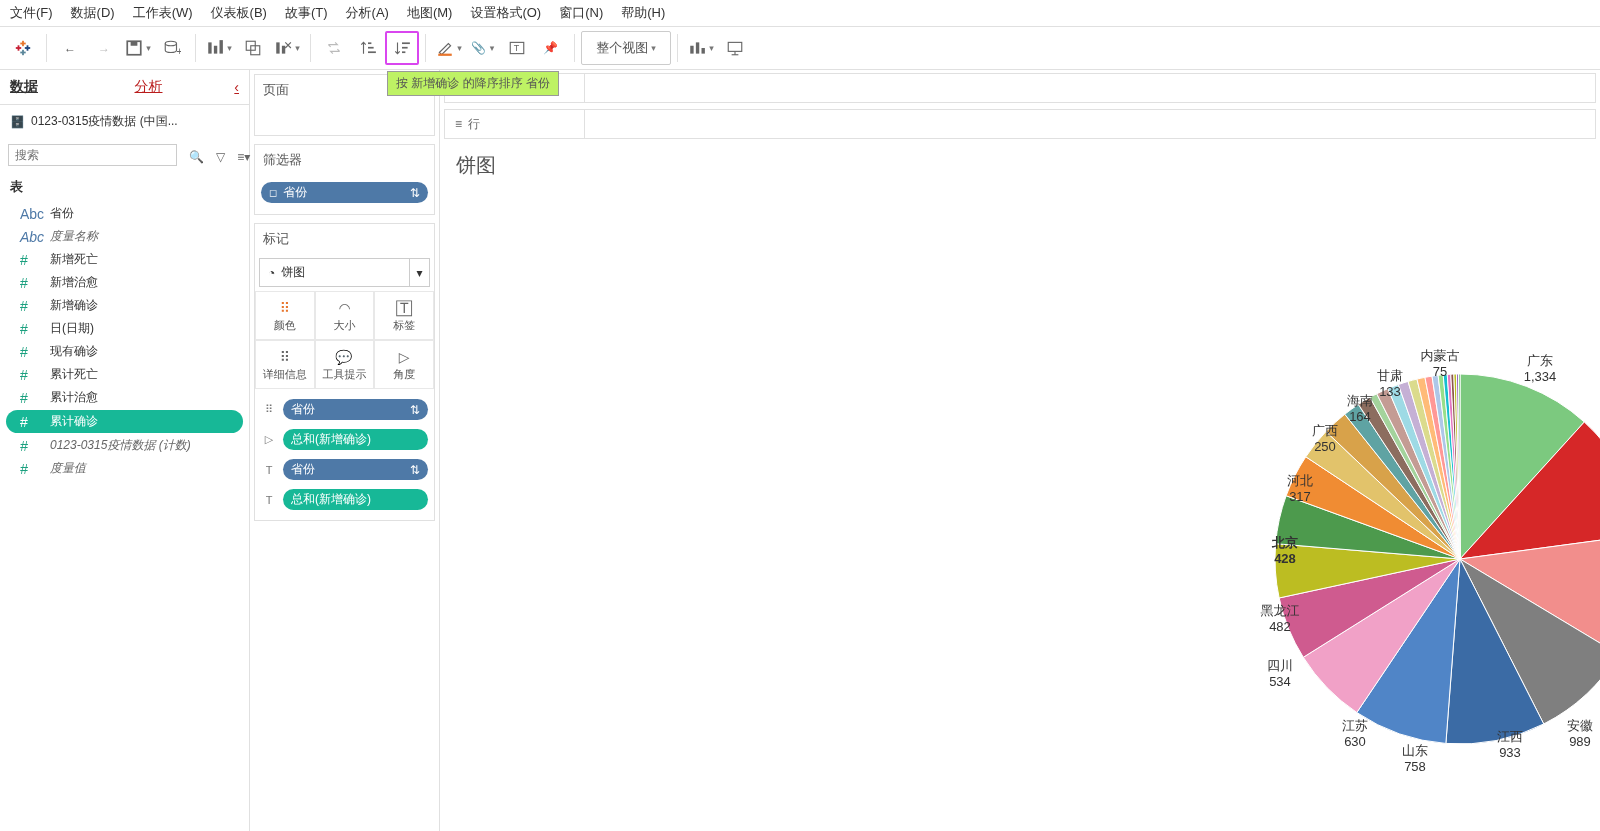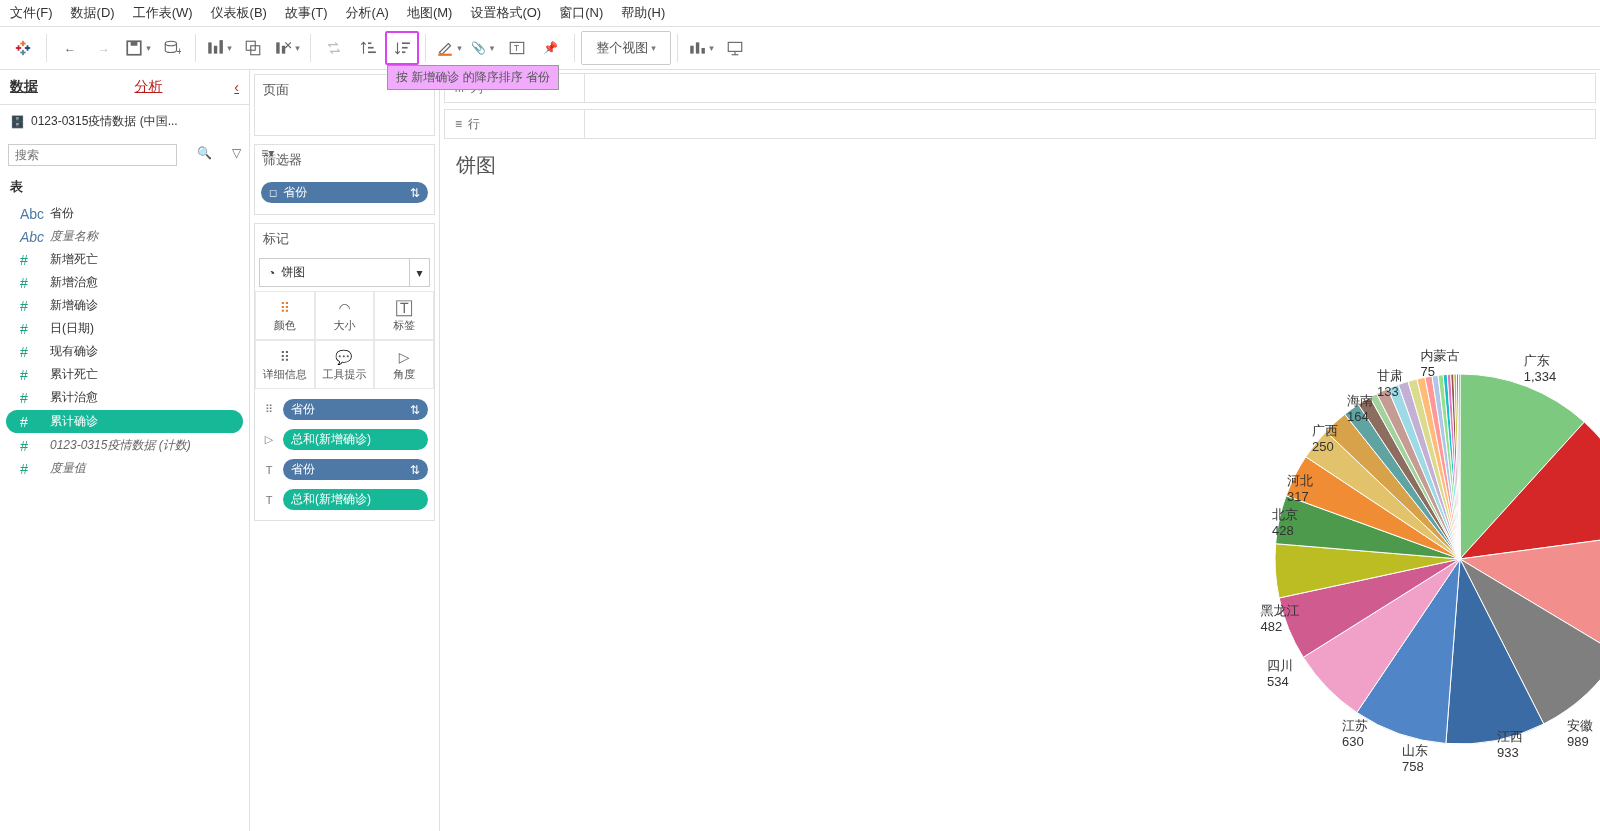--- a/index.html
+++ b/index.html
@@ -8,30 +8,30 @@
 .menubar { display: flex; gap: 18px; padding: 4px 10px; font-size: 13px; }
 .menubar span { cursor: pointer; }
 
 .toolbar { display: flex; align-items: center; height: 44px; border-top: 1px solid #e0e0e0; border-bottom: 1px solid #e0e0e0; padding: 0 6px; position: relative; }
 .toolbar .sep { width: 1px; height: 28px; background: #e0e0e0; margin: 0 6px; }
 .tb-btn { width: 34px; height: 34px; display: flex; align-items: center; justify-content: center; cursor: pointer; color: #555; border-radius: 2px; position: relative; }
 .tb-btn.wide { width: auto; padding: 8px 10px; font-size: 13px; }
 .tb-btn.caret::after { content: "▾"; font-size: 9px; margin-left: 3px; color: #777; }
 .tb-btn.highlighted { border: 2px solid #d946ef; }
 .tb-btn svg { width: 18px; height: 18px; }
-.tooltip { position: absolute; top: 32px; left: 0; background: #f0abfc; border: 1px solid #999; padding: 3px 8px; font-size: 12px; white-space: nowrap; z-index: 10; }
+.tooltip { position: absolute; top: 38px; left: 0; background: #bef264; border: 1px solid #999; padding: 3px 8px; font-size: 12px; white-space: nowrap; z-index: 10; }
 
 .main { display: flex; height: calc(100% - 66px); }
 
 .sidebar-left { width: 250px; border-right: 1px solid #e0e0e0; display: flex; flex-direction: column; }
 .tabs-data { display: flex; border-bottom: 1px solid #e0e0e0; }
 .tabs-data .tab { flex: 1; padding: 8px 10px; font-size: 14px; font-weight: bold; cursor: pointer; text-decoration: underline; }
 .tabs-data .tab.inactive { font-weight: normal; color: #b91c1c; display: flex; justify-content: space-between; align-items: center; }
 .datasource { padding: 8px 10px; display: flex; align-items: center; gap: 6px; color: #333; }
-.search-row { display: flex; align-items: flex-start; padding: 6px 8px; gap: 20px; }
+.search-row { display: flex; align-items: flex-end; padding: 6px 8px; gap: 12px; }
 .search-row input { flex: 1; border: 1px solid #ccc; padding: 3px 6px; font-size: 12px; }
 .mini-icon { width: 18px; height: 18px; display: flex; align-items: center; justify-content: center; color: #666; cursor: pointer; }
 .section-hdr { padding: 6px 10px; font-weight: bold; font-size: 13px; }
 .field-list { }
 .field-item { display: flex; align-items: center; padding: 3px 10px 3px 20px; gap: 8px; cursor: pointer; }
 .field-item .ftype { width: 22px; font-size: 14px; color: #4e79a7; text-align: left; }
 .field-item .ftype.measure { color: #1ba07f; }
 .field-item.selected { background: #17b897; color: #fff; border-radius: 12px; margin: 1px 6px; padding-left: 14px; }
 .field-item.selected .ftype { color: #fff; }
 .field-item.italic { font-style: italic; color: #666; }
@@ -55,21 +55,21 @@
 .marks-pills { padding: 4px 6px; }
 .marks-pill-row { display: flex; align-items: center; gap: 6px; margin: 3px 0; }
 .marks-pill-row .lead-icon { width: 16px; text-align: center; color: #777; font-size: 11px; }
 
 .canvas-area { flex: 1; display: flex; flex-direction: column; }
 .shelf { display: flex; align-items: center; border: 1px solid #e0e0e0; margin: 3px 4px; height: 30px; }
 .shelf .shelf-label { width: 140px; padding: 0 10px; color: #666; display: flex; align-items: center; gap: 6px; border-right: 1px solid #e0e0e0; height: 100%; }
 .viz-title { font-size: 20px; color: #555; padding: 10px 16px; }
 .viz { flex: 1; position: relative; }
 .pie-wrap { position: absolute; left: 820px; top: 170px; }
-.pie-label { position: absolute; font-size: 13px; color: #333; text-align: left; line-height: 1.25; white-space: nowrap; }
+.pie-label { position: absolute; font-size: 13px; color: #333; text-align: center; line-height: 1.25; white-space: nowrap; }
 
 svg.pie-slice path { stroke: #fff; stroke-width: 1; }
 </style>
 </head>
 <body>
 
 <div class="menubar">
   <span>文件(F)</span>
   <span>数据(D)</span>
   <span>工作表(W)</span>
@@ -395,21 +395,21 @@
             <path d="M 200 200 L 196.42364038755036 15.034571738601812 A 185 185 0 0 1 198.46719650694047 15.00635007262639 Z" fill="#9467bd"></path>
             <path d="M 200 200 L 198.46719650694047 15.00635007262639 A 185 185 0 0 1 199.99999999999997 15 Z" fill="#2ca02c"></path>
           </svg>
           <div class="pie-label" style="left: 280px; top: 10px; transform: translate(-50%, -50%);">广东<br>1,334</div>
           <div class="pie-label" style="left: 320px; top: 375px; transform: translate(-50%, -50%);">安徽<br>989</div>
           <div class="pie-label" style="left: 250px; top: 386px; transform: translate(-50%, -50%);">江西<br>933</div>
           <div class="pie-label" style="left: 155px; top: 400px; transform: translate(-50%, -50%);">山东<br>758</div>
           <div class="pie-label" style="left: 95px; top: 375px; transform: translate(-50%, -50%);">江苏<br>630</div>
           <div class="pie-label" style="left: 20px; top: 315px; transform: translate(-50%, -50%);">四川<br>534</div>
           <div class="pie-label" style="left: 20px; top: 260px; transform: translate(-50%, -50%);">黑龙江<br>482</div>
-          <div class="pie-label" style="left: 25px; top: 164px; transform: translate(-50%, -50%);">北京<br>428</div>
+          <div class="pie-label" style="left: 25px; top: 192px; transform: translate(-50%, -50%); font-weight: bold;">北京<br>428</div>
           <div class="pie-label" style="left: 40px; top: 130px; transform: translate(-50%, -50%);">河北<br>317</div>
           <div class="pie-label" style="left: 65px; top: 80px; transform: translate(-50%, -50%);">广西<br>250</div>
           <div class="pie-label" style="left: 100px; top: 50px; transform: translate(-50%, -50%);">海南<br>164</div>
           <div class="pie-label" style="left: 130px; top: 25px; transform: translate(-50%, -50%);">甘肃<br>133</div>
           <div class="pie-label" style="left: 180px; top: 5px; transform: translate(-50%, -50%);">内蒙古<br>75</div>
         </div>
     </div>
   </div>
 
 </div>

